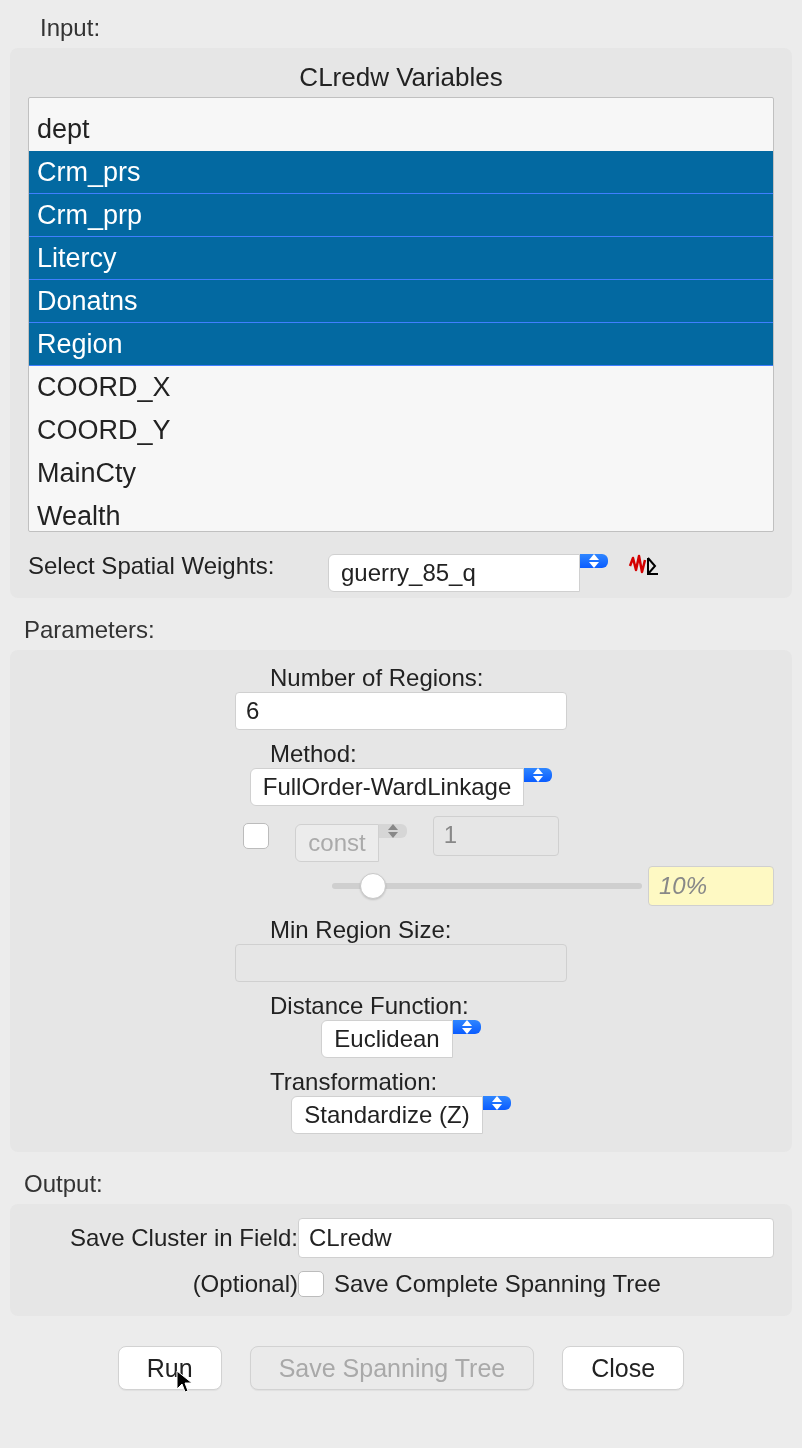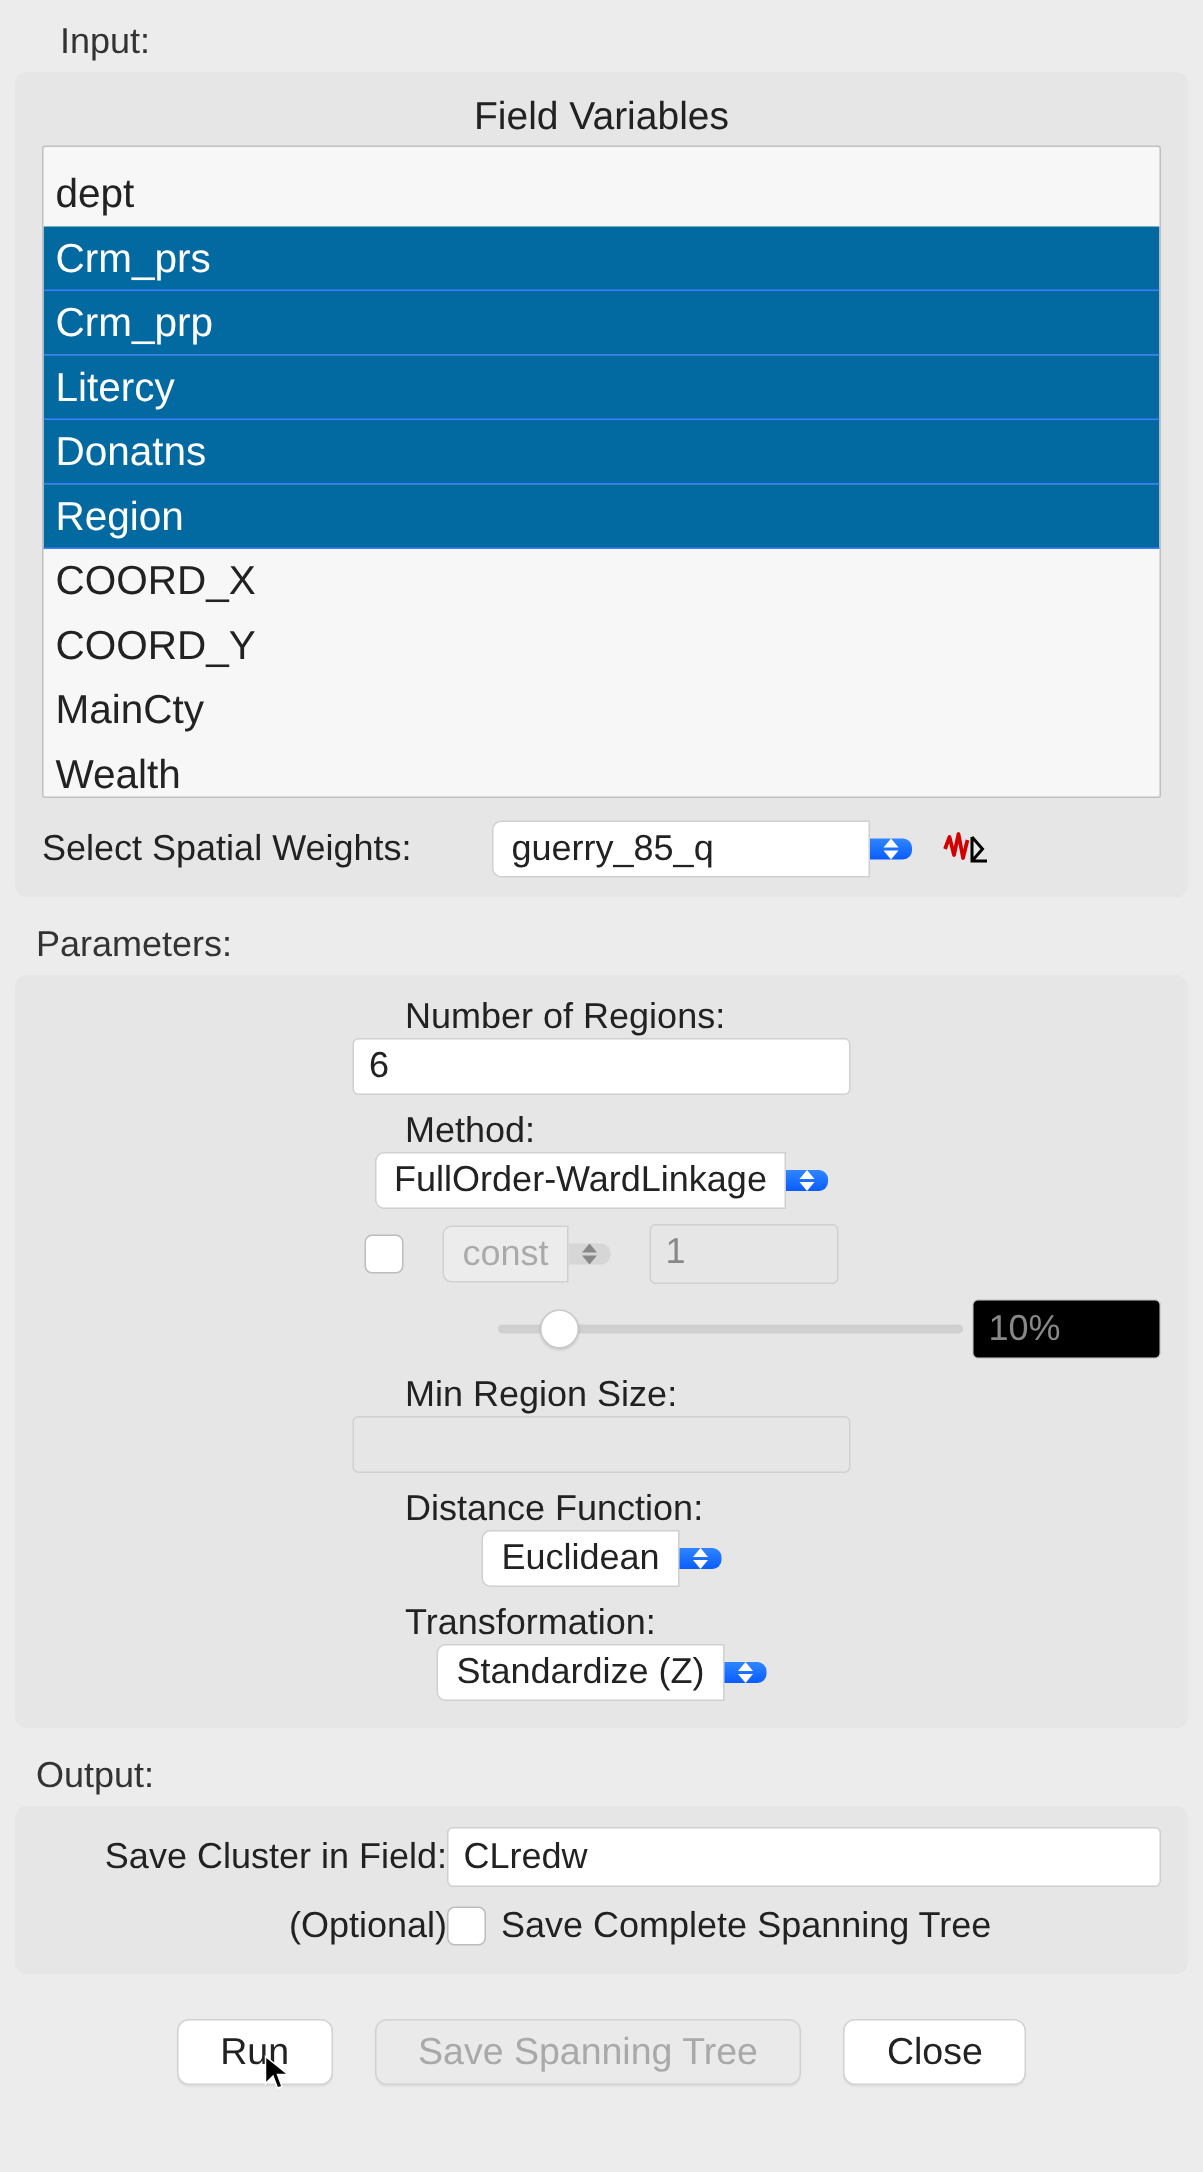--- a/index.html
+++ b/index.html
@@ -60,21 +60,21 @@
     margin-top: 20px;
   }
   .row-label {
     font-size: 24px;
     color: #222;
   }
   .weights-row .row-label { width: 300px; }
   .select-wrap {
     position: relative;
     display: inline-flex;
-    align-items: center;
+    align-items: flex-start;
     height: 24px;
   }
   .select-field {
     background: #fff;
     border: 1px solid #d0d0d0;
     border-radius: 6px 0 0 6px;
     padding: 4px 12px;
     font-size: 24px;
     display: flex;
     align-items: center;
@@ -170,28 +170,29 @@
     left: 28px;
     width: 26px; height: 26px;
     background: #fff;
     border: 1px solid #c8c8c8;
     border-radius: 50%;
     box-shadow: 0 1px 2px rgba(0,0,0,.15);
   }
   .pct-box {
     width: 126px;
     height: 40px;
-    background: #000000;
+    background: #fef9c3;
     border: 1px solid #d0d0d0;
     border-radius: 4px;
     padding: 4px 10px;
     font-size: 24px;
     color: #888;
     display: flex;
     align-items: center;
+    font-style: italic;
   }
   .output-panel .orow {
     display: flex;
     align-items: center;
     margin-bottom: 12px;
   }
   .olabel {
     width: 270px;
     text-align: right;
     font-size: 24px;
@@ -236,21 +237,21 @@
   }
   .bound-select { flex: 1; }
   .bound-value { width: 126px; }
   .full-select { flex: 1; }
 </style>
 </head>
 <body>
 
 <div class="section-label">Input:</div>
 <div class="panel">
-  <div class="panel-title">Field Variables</div>
+  <div class="panel-title">CLredw Variables</div>
   <div class="listbox" id="var-listbox">
       <div class="listbox-row first-fragment"></div>
       <div class="listbox-row">dept</div>
       <div class="listbox-row selected">Crm_prs</div>
       <div class="listbox-row selected">Crm_prp</div>
       <div class="listbox-row selected">Litercy</div>
       <div class="listbox-row selected">Donatns</div>
       <div class="listbox-row selected">Region</div>
       <div class="listbox-row">COORD_X</div>
       <div class="listbox-row">COORD_Y</div>

